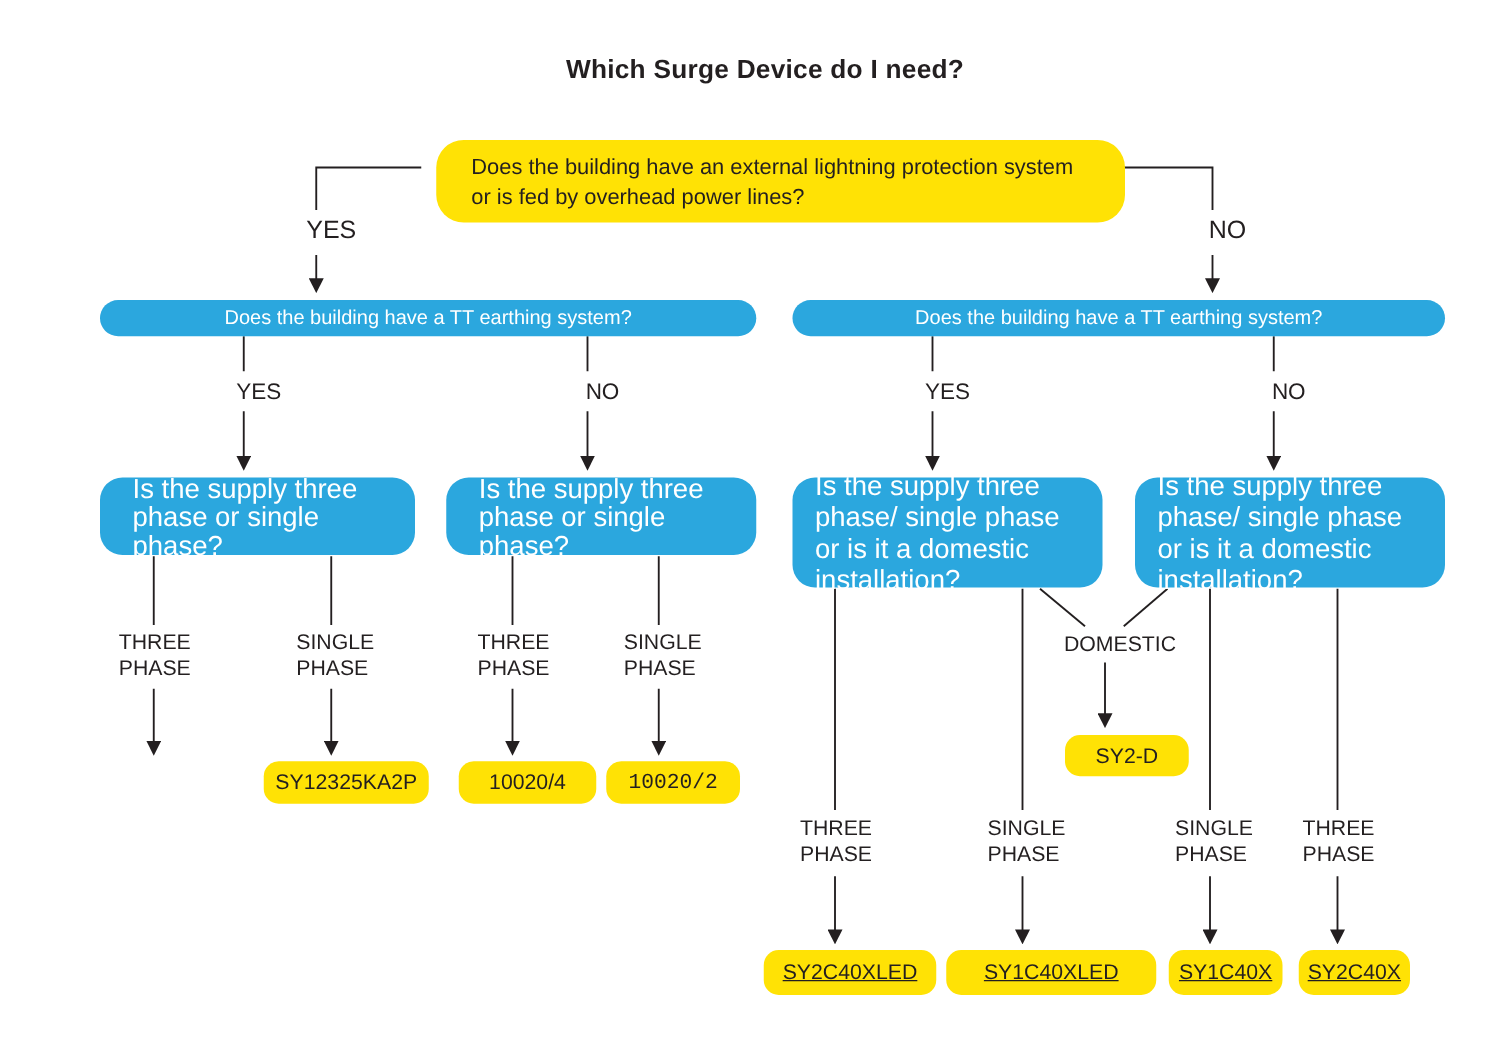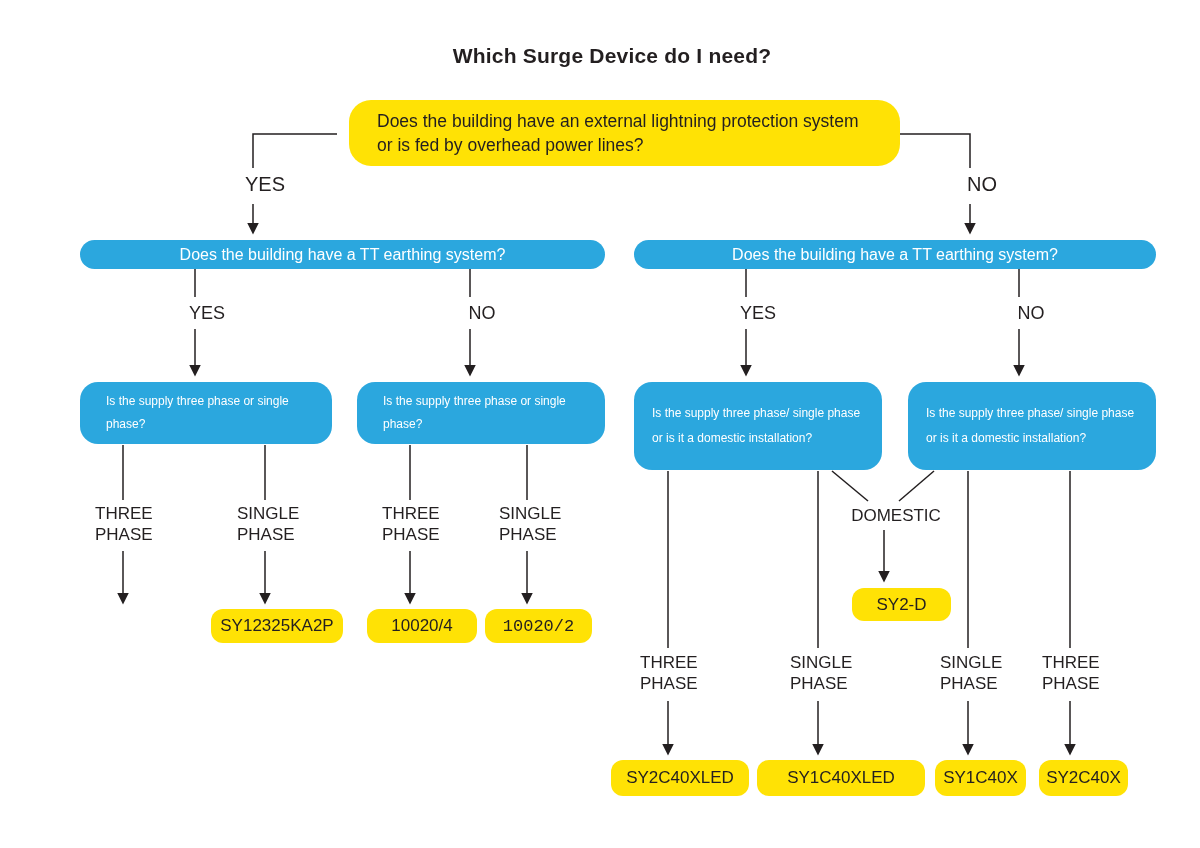--- a/index.html
+++ b/index.html
@@ -8,35 +8,35 @@
     --ink:#231F20;
     --ink-light:#FFFFFF;
   }
   *{box-sizing:border-box;margin:0;padding:0;}
   body{background:#ffffff;font-family:"Liberation Sans", sans-serif;color:var(--ink);}
   .stage{position:relative;width:1200px;height:848px;background:#ffffff;overflow:hidden;}
   .connectors{position:absolute;left:0;top:0;z-index:0;}
   .node{position:absolute;z-index:1;display:flex;align-items:center;justify-content:center;text-align:left;margin-left:12px;}
   .page-title{left:0;top:44px;width:1200px;font-size:21px;font-weight:bold;letter-spacing:.2px;}
   .q-yellow{background:var(--yellow);border-radius:22px;font-size:17.5px;line-height:24px;padding:0 28px;}
-  .q-root{left:337px;top:100px;width:551px;height:66px;}
+  .q-root{left:337px;top:112px;width:551px;height:66px;}
   .band{background:var(--blue);border-radius:15px;color:var(--ink-light);font-size:16px;height:29px;}
   .band-left{left:68px;top:240px;width:525px;}
   .band-right{left:622px;top:240px;width:522px;}
-  .q-blue{background:var(--blue);border-radius:18px;color:var(--ink-light);font-size:12px;line-height:23px;padding:0 26px;}
+  .q-blue{background:var(--blue);border-radius:18px;color:var(--ink-light);font-size:22px;line-height:23px;padding:0 26px;}
   .q-a{left:68px;top:382px;width:252px;height:62px;}
   .q-b{left:345px;top:382px;width:248px;height:62px;}
   .q-c{left:622px;top:382px;width:248px;height:88px;padding:0 18px;line-height:25px;}
   .q-d{left:896px;top:382px;width:248px;height:88px;padding:0 18px;line-height:25px;}
   .branch-lg{font-size:20px;height:28px;width:80px;}
   .branch-md{font-size:18px;height:26px;width:80px;}
   .phase{font-size:17px;line-height:21px;width:80px;height:44px;text-transform:uppercase;}
   .domestic{left:834px;top:504px;width:100px;height:24px;font-size:17px;}
   .product{background:var(--yellow);border-radius:12px;font-size:17px;height:34px;}
-  .product-r{height:36px;}
+  .product-r{height:36px;text-decoration:underline;}
 </style>
 </head>
 <body>
 
 <div class="stage">
 
   <svg class="connectors" width="1200" height="848" viewBox="0 0 1200 848">
     <defs>
       <marker id="arr" viewBox="0 0 8 8" refX="1" refY="4" markerWidth="8" markerHeight="8" orient="auto">
         <path d="M0,0 L8,4 L0,8 Z" fill="#231F20"></path>

